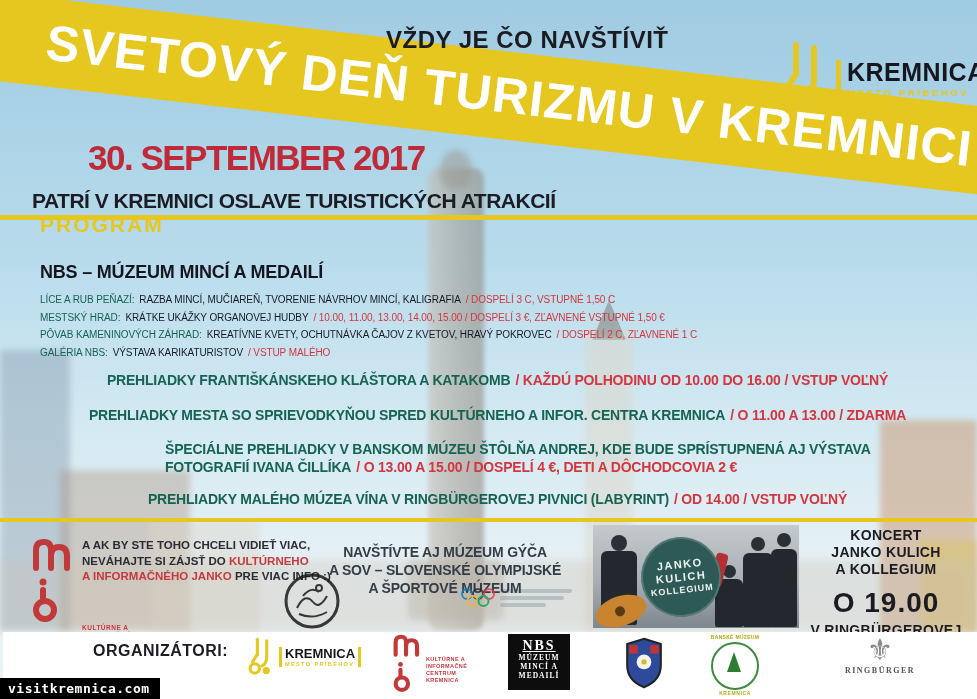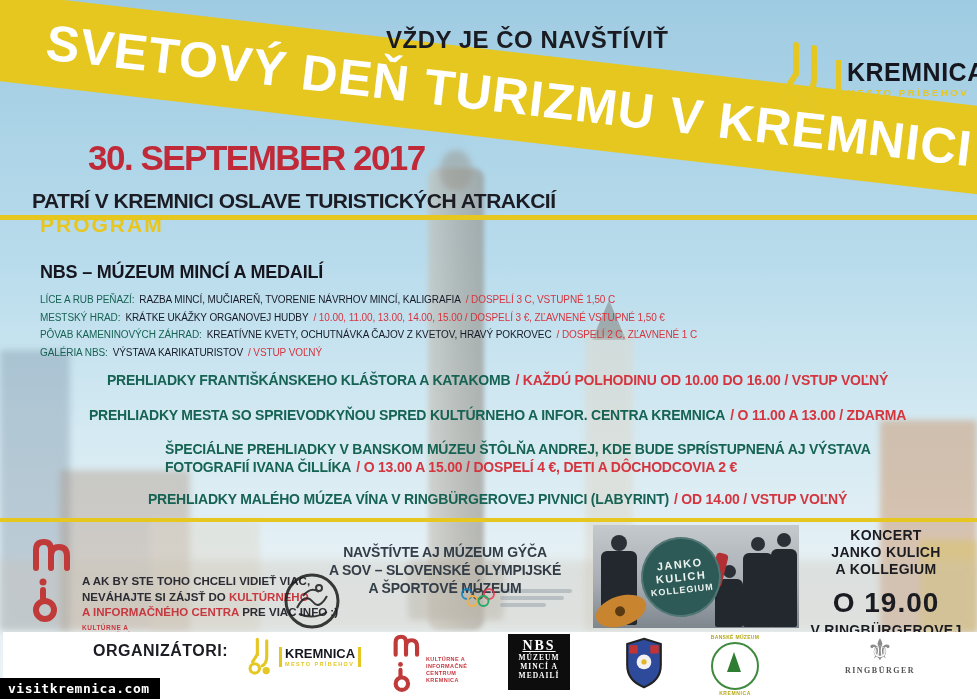--- a/index.html
+++ b/index.html
@@ -46,21 +46,21 @@
   .tour{z-index:4;font-size:14px;font-weight:800;letter-spacing:-.2px;white-space:nowrap;}
   .tour .g{color:#166353;margin-right:5px;}
   .tour .r{color:#d4353f;}
   .tour-center{left:0;width:977px;text-align:center;padding-left:9px;}
   .t1{top:372px;} .t2{top:407px;}
   .t3{top:441px;left:165px;line-height:17.5px;}
   .t4{top:491px;}
   
   .kic-block{left:30px;top:538px;z-index:4;display:flex;}
   .kic-mark{width:42px;height:84px;}
-  .kic-text{margin-left:10px;font-size:11.5px;font-weight:800;line-height:15.5px;color:#2b2b33;white-space:nowrap;margin-top:36px;}
+  .kic-text{margin-left:10px;font-size:11.5px;font-weight:800;line-height:15.5px;color:#2b2b33;white-space:nowrap;}
   .kic-red{color:#c7383f;}
   .kic-caption{position:absolute;left:52px;top:86px;font-size:6.5px;font-weight:700;color:#c7383f;line-height:8px;letter-spacing:.5px;}
   .visit-block{left:300px;top:543px;width:290px;text-align:center;z-index:4;
     font-size:14px;font-weight:800;color:#333d47;line-height:18px;letter-spacing:-.2px;}
   .stamp{left:283px;top:572px;width:58px;height:58px;z-index:4;opacity:.85;}
   .rings{left:460px;top:586px;z-index:4;opacity:.8;}
   .ghost-text{left:500px;top:589px;z-index:3;opacity:.45;}
   .ghost-text div{height:4px;background:#8d99a3;margin-bottom:3px;border-radius:2px;}
   
   .band-photo{left:593px;top:525px;width:206px;height:103px;z-index:3;overflow:hidden;
@@ -164,21 +164,21 @@
     <div class="museum-row">
       <span class="lbl">LÍCE A RUB PEŇAZÍ:</span><span class="desc">RAZBA MINCÍ, MUČIAREŇ, TVORENIE NÁVRHOV MINCÍ, KALIGRAFIA</span><span class="price">/ DOSPELÍ 3 C, VSTUPNÉ 1,50 C</span>
     </div>
     <div class="museum-row">
       <span class="lbl">MESTSKÝ HRAD:</span><span class="desc">KRÁTKE UKÁŽKY ORGANOVEJ HUDBY</span><span class="price">/ 10.00, 11.00, 13.00, 14.00, 15.00 / DOSPELÍ 3 €, ZĽAVNENÉ VSTUPNÉ 1,50 €</span>
     </div>
     <div class="museum-row">
       <span class="lbl">PÔVAB KAMENINOVÝCH ZÁHRAD:</span><span class="desc">KREATÍVNE KVETY, OCHUTNÁVKA ČAJOV Z KVETOV, HRAVÝ POKROVEC</span><span class="price">/ DOSPELÍ 2 C, ZĽAVNENÉ 1 C</span>
     </div>
     <div class="museum-row">
-      <span class="lbl">GALÉRIA NBS:</span><span class="desc">VÝSTAVA KARIKATURISTOV</span><span class="price">/ VSTUP VOĽNÝ</span>
+      <span class="lbl">GALÉRIA NBS:</span><span class="desc">VÝSTAVA KARIKATURISTOV</span><span class="price">/ VSTUP MALÉHO</span>
     </div>
   </div>
 
   <div class="abs tour tour-center t1">
     <span class="g">PREHLIADKY FRANTIŠKÁNSKEHO KLÁŠTORA A KATAKOMB</span><span class="r">/ KAŽDÚ POLHODINU OD 10.00 DO 16.00 / VSTUP VOĽNÝ</span>
   </div>
   <div class="abs tour tour-center t2">
     <span class="g">PREHLIADKY MESTA SO SPRIEVODKYŇOU SPRED KULTÚRNEHO A INFOR. CENTRA KREMNICA</span><span class="r">/ O 11.00 A 13.00 / ZDARMA</span>
   </div>
   <div class="abs tour t3">
@@ -195,21 +195,21 @@
         <path d="M6 30 V12 Q6 4 14 4 Q21 4 21 12 V30"></path>
         <path d="M21 18 Q21 9 29 9 Q37 9 37 18 V30"></path>
         <circle cx="13" cy="44" r="3.5" fill="#c13a3a" stroke="none"></circle>
         <path d="M13 52 V60"></path>
         <circle cx="15" cy="72" r="9"></circle>
       </g>
     </svg>
     <div class="kic-text">
       <div><span>A AK BY STE TOHO CHCELI VIDIEŤ VIAC,</span></div>
       <div><span>NEVÁHAJTE SI ZÁJSŤ DO </span><span class="kic-red">KULTÚRNEHO</span></div>
-      <div><span class="kic-red">A INFORMAČNÉHO CENTRA</span><span> PRE VIAC INFO :)</span></div>
+      <div><span class="kic-red">A INFORMAČNÉHO JANKO</span><span> PRE VIAC INFO :)</span></div>
     </div>
     <div class="kic-caption">
       <div>KULTÚRNE A</div>
       <div>INFORMAČNÉ</div>
       <div>CENTRUM</div>
     </div>
   </div>
 
   <div class="abs visit-block">
     <div>NAVŠTÍVTE AJ MÚZEUM GÝČA</div>

